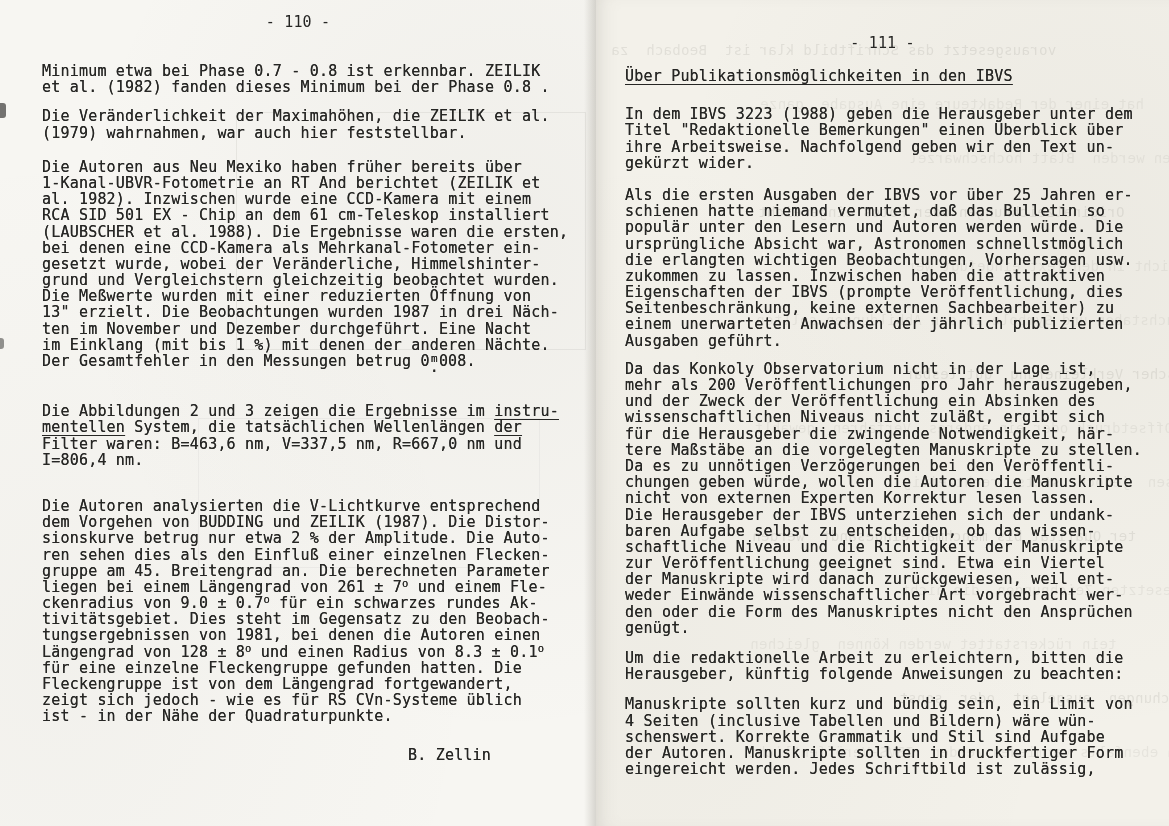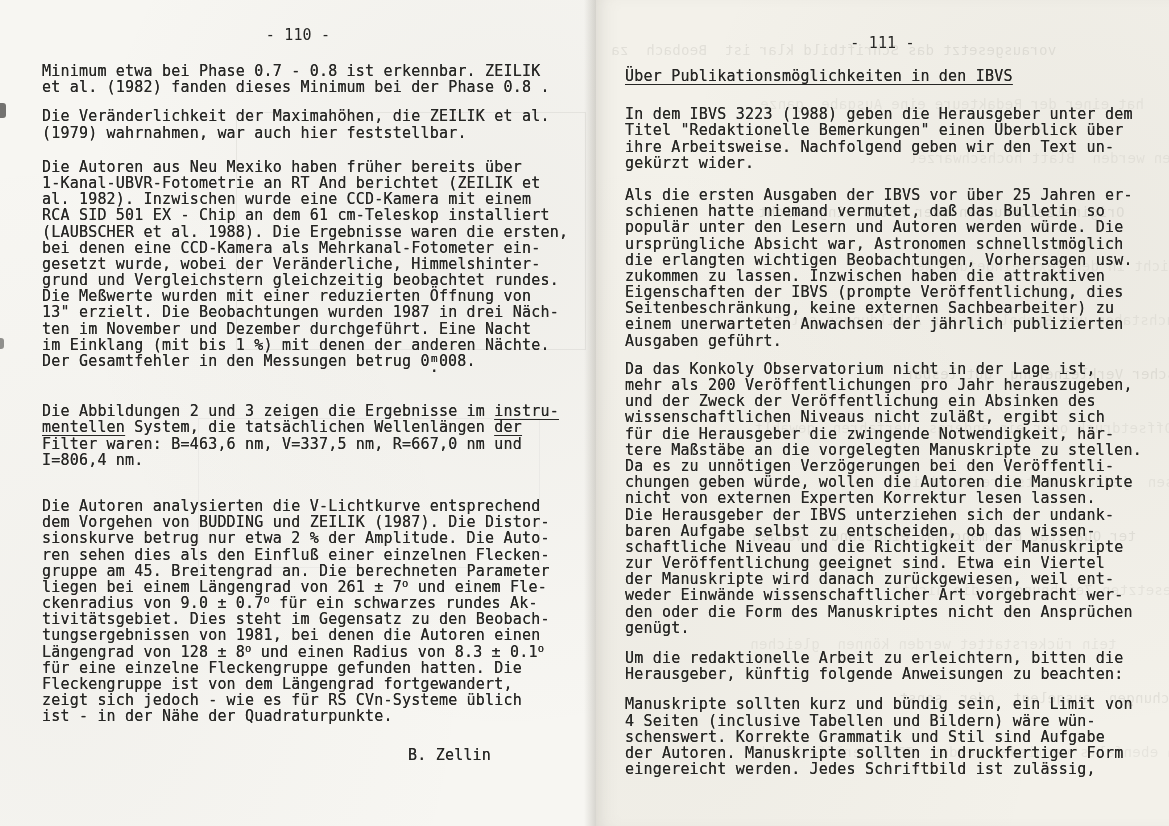--- a/index.html
+++ b/index.html
@@ -16,21 +16,21 @@
     left:596px;width:573px;
     background:#f3f1ea;
     box-shadow:inset 14px 0 22px -16px rgba(90,85,75,.25);
   }
   .gutter{
     position:absolute;top:0;left:584px;width:30px;height:826px;
     background:linear-gradient(90deg,rgba(0,0,0,0) 0%,rgba(125,120,108,.28) 42%,rgba(125,120,108,.10) 55%,rgba(0,0,0,0) 100%);
     pointer-events:none;
   }
   .pagenum{
-    position:absolute;top:26px;left:0;width:100%;
+    position:absolute;top:13px;left:0;width:100%;
     text-align:center;font-size:15px;letter-spacing:.2px;
   }
   .page.right .pagenum{top:34px;text-align:center;}
   .col{position:absolute;font-size:15px;line-height:16.2px;letter-spacing:.2px;}
   .page.left .col{left:42px;top:63px;width:534px;}
   .page.right .col{left:29px;top:68px;width:520px;}
   .line{white-space:pre;height:16.2px;
     text-shadow:0 0 .45px rgba(35,35,33,.85);}
   .para{margin:0 0 14px 0;}
   
@@ -97,21 +97,21 @@
           <div class="line">(1979) wahrnahmen, war auch hier feststellbar.</div>
         </div>
       <div class="para p3">
           <div class="line">Die Autoren aus Neu Mexiko haben früher bereits über</div>
           <div class="line">1-Kanal-UBVR-Fotometrie an RT And berichtet (ZEILIK et</div>
           <div class="line">al. 1982). Inzwischen wurde eine CCD-Kamera mit einem</div>
           <div class="line">RCA SID 501 EX - Chip an dem 61 cm-Teleskop installiert</div>
           <div class="line">(LAUBSCHER et al. 1988). Die Ergebnisse waren die ersten,</div>
           <div class="line">bei denen eine CCD-Kamera als Mehrkanal-Fotometer ein-</div>
           <div class="line">gesetzt wurde, wobei der Veränderliche, Himmelshinter-</div>
-          <div class="line">grund und Vergleichstern gleichzeitig beobachtet rundes.</div>
+          <div class="line">grund und Vergleichstern gleichzeitig beobachtet wurden.</div>
           <div class="line">Die Meßwerte wurden mit einer reduzierten Öffnung von</div>
           <div class="line">13" erzielt. Die Beobachtungen wurden 1987 in drei Näch-</div>
           <div class="line">ten im November und Dezember durchgeführt. Eine Nacht</div>
           <div class="line">im Einklang (mit bis 1 %) mit denen der anderen Nächte.</div>
           <div class="line">Der Gesamtfehler in den Messungen betrug 0<span class="ms">m</span>008.</div>
         </div>
       <div class="para p4">
           <div class="line">Die Abbildungen 2 und 3 zeigen die Ergebnisse im <span class="u">instru-</span></div>
           <div class="line"><span class="u">mentellen</span> System, die tatsächlichen Wellenlängen <span class="u">der</span></div>
           <div class="line">Filter waren: B=463,6 nm, V=337,5 nm, R=667,0 nm und</div>

